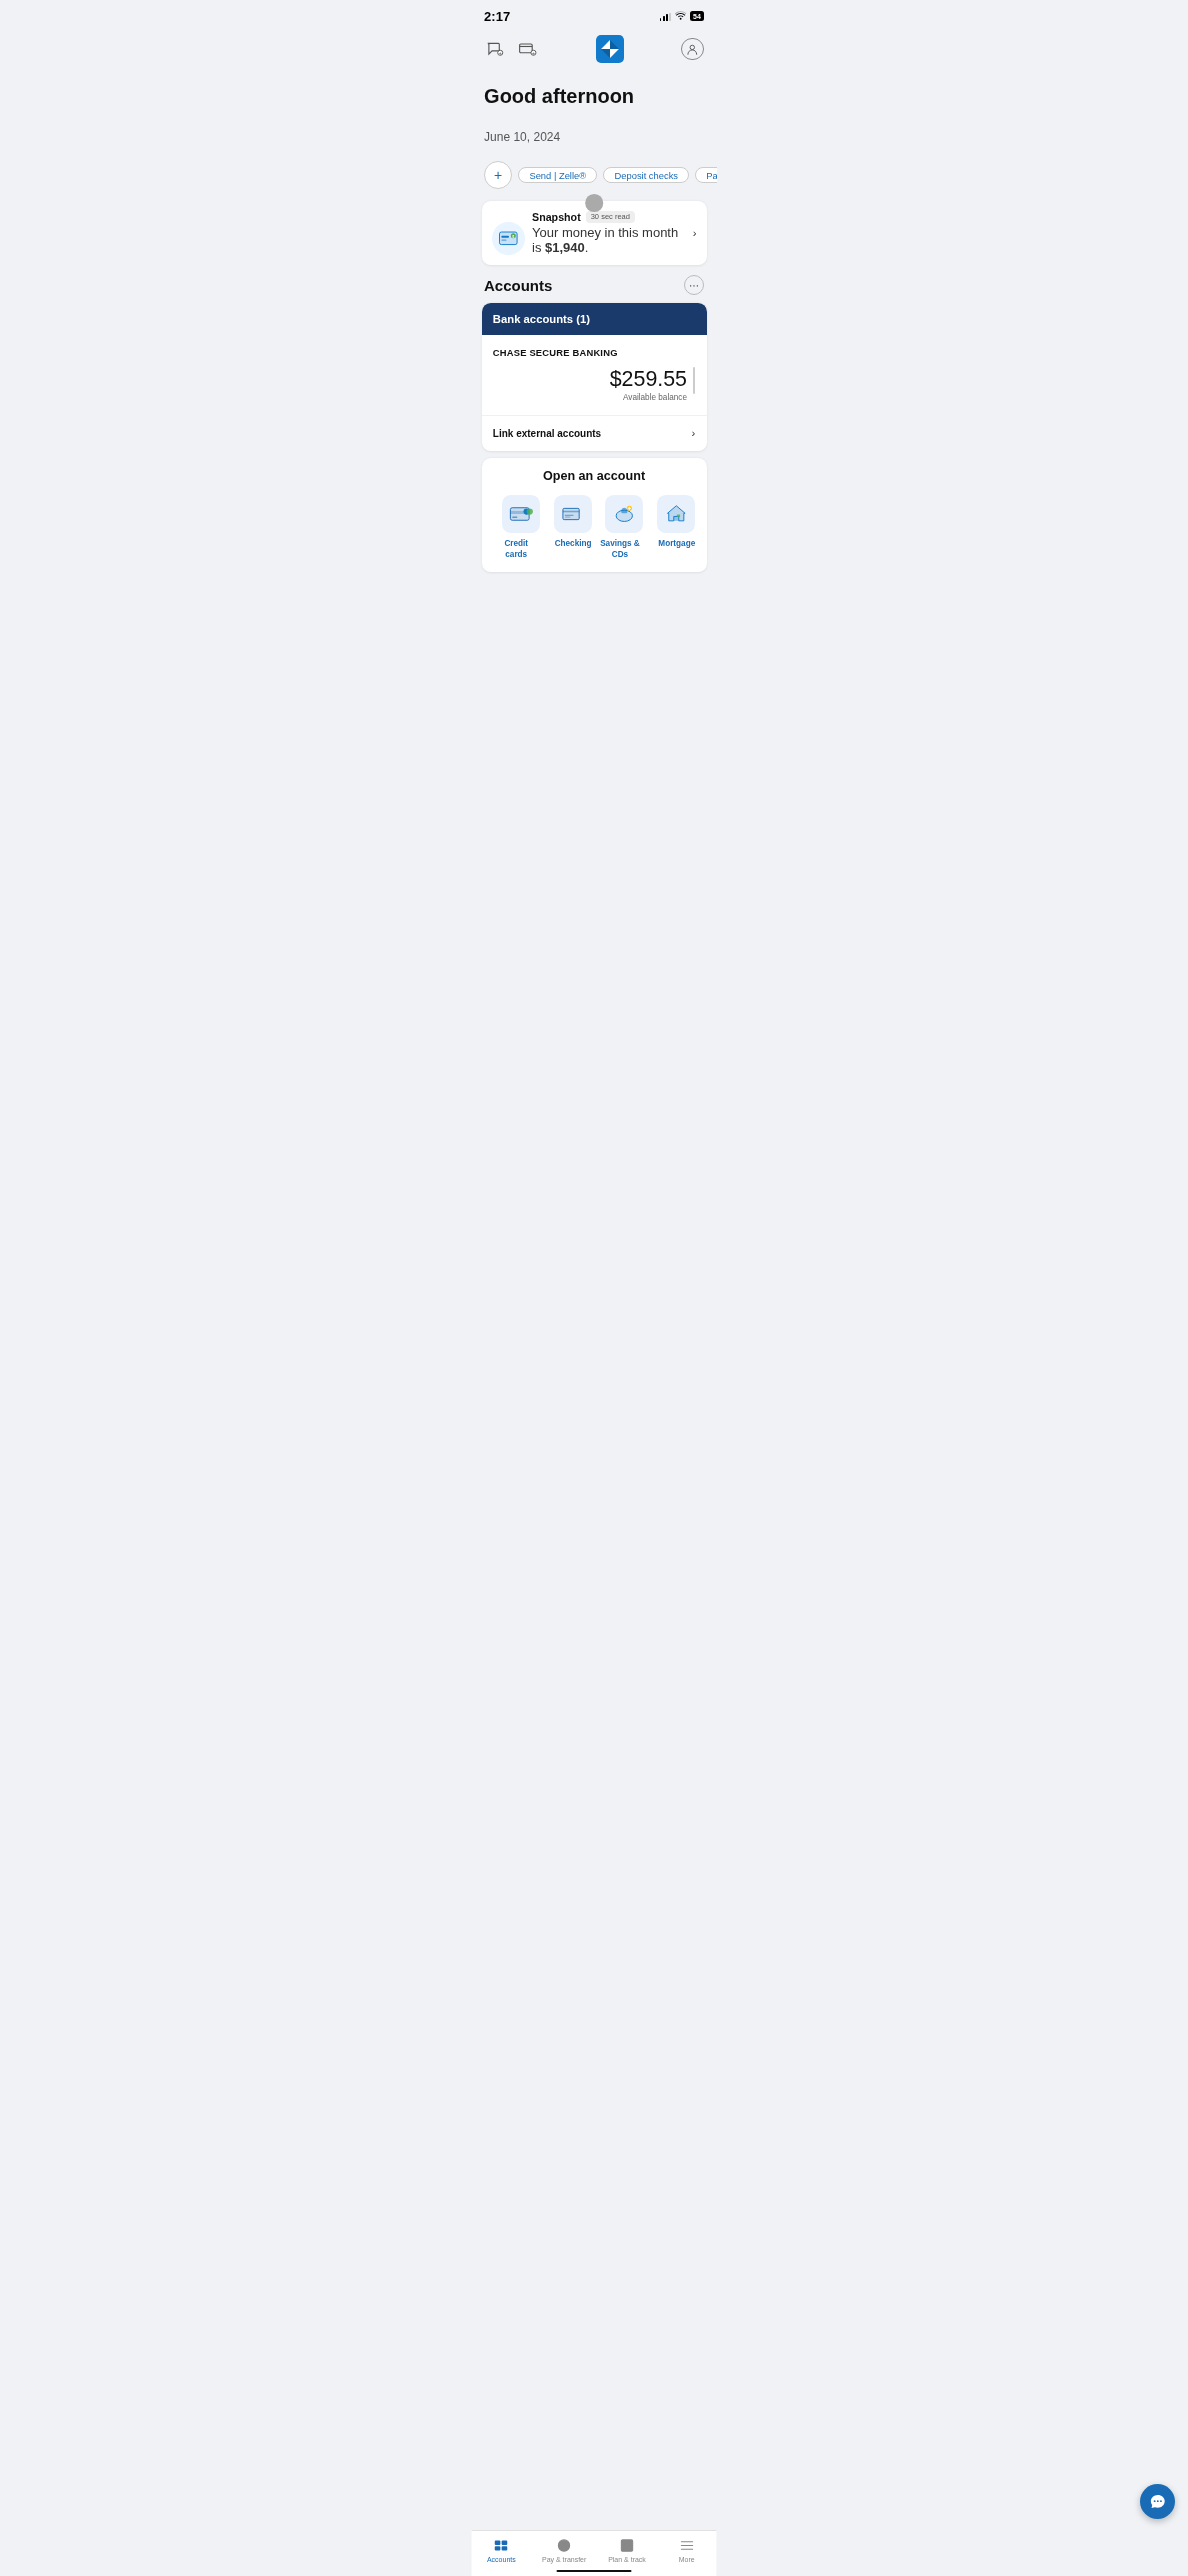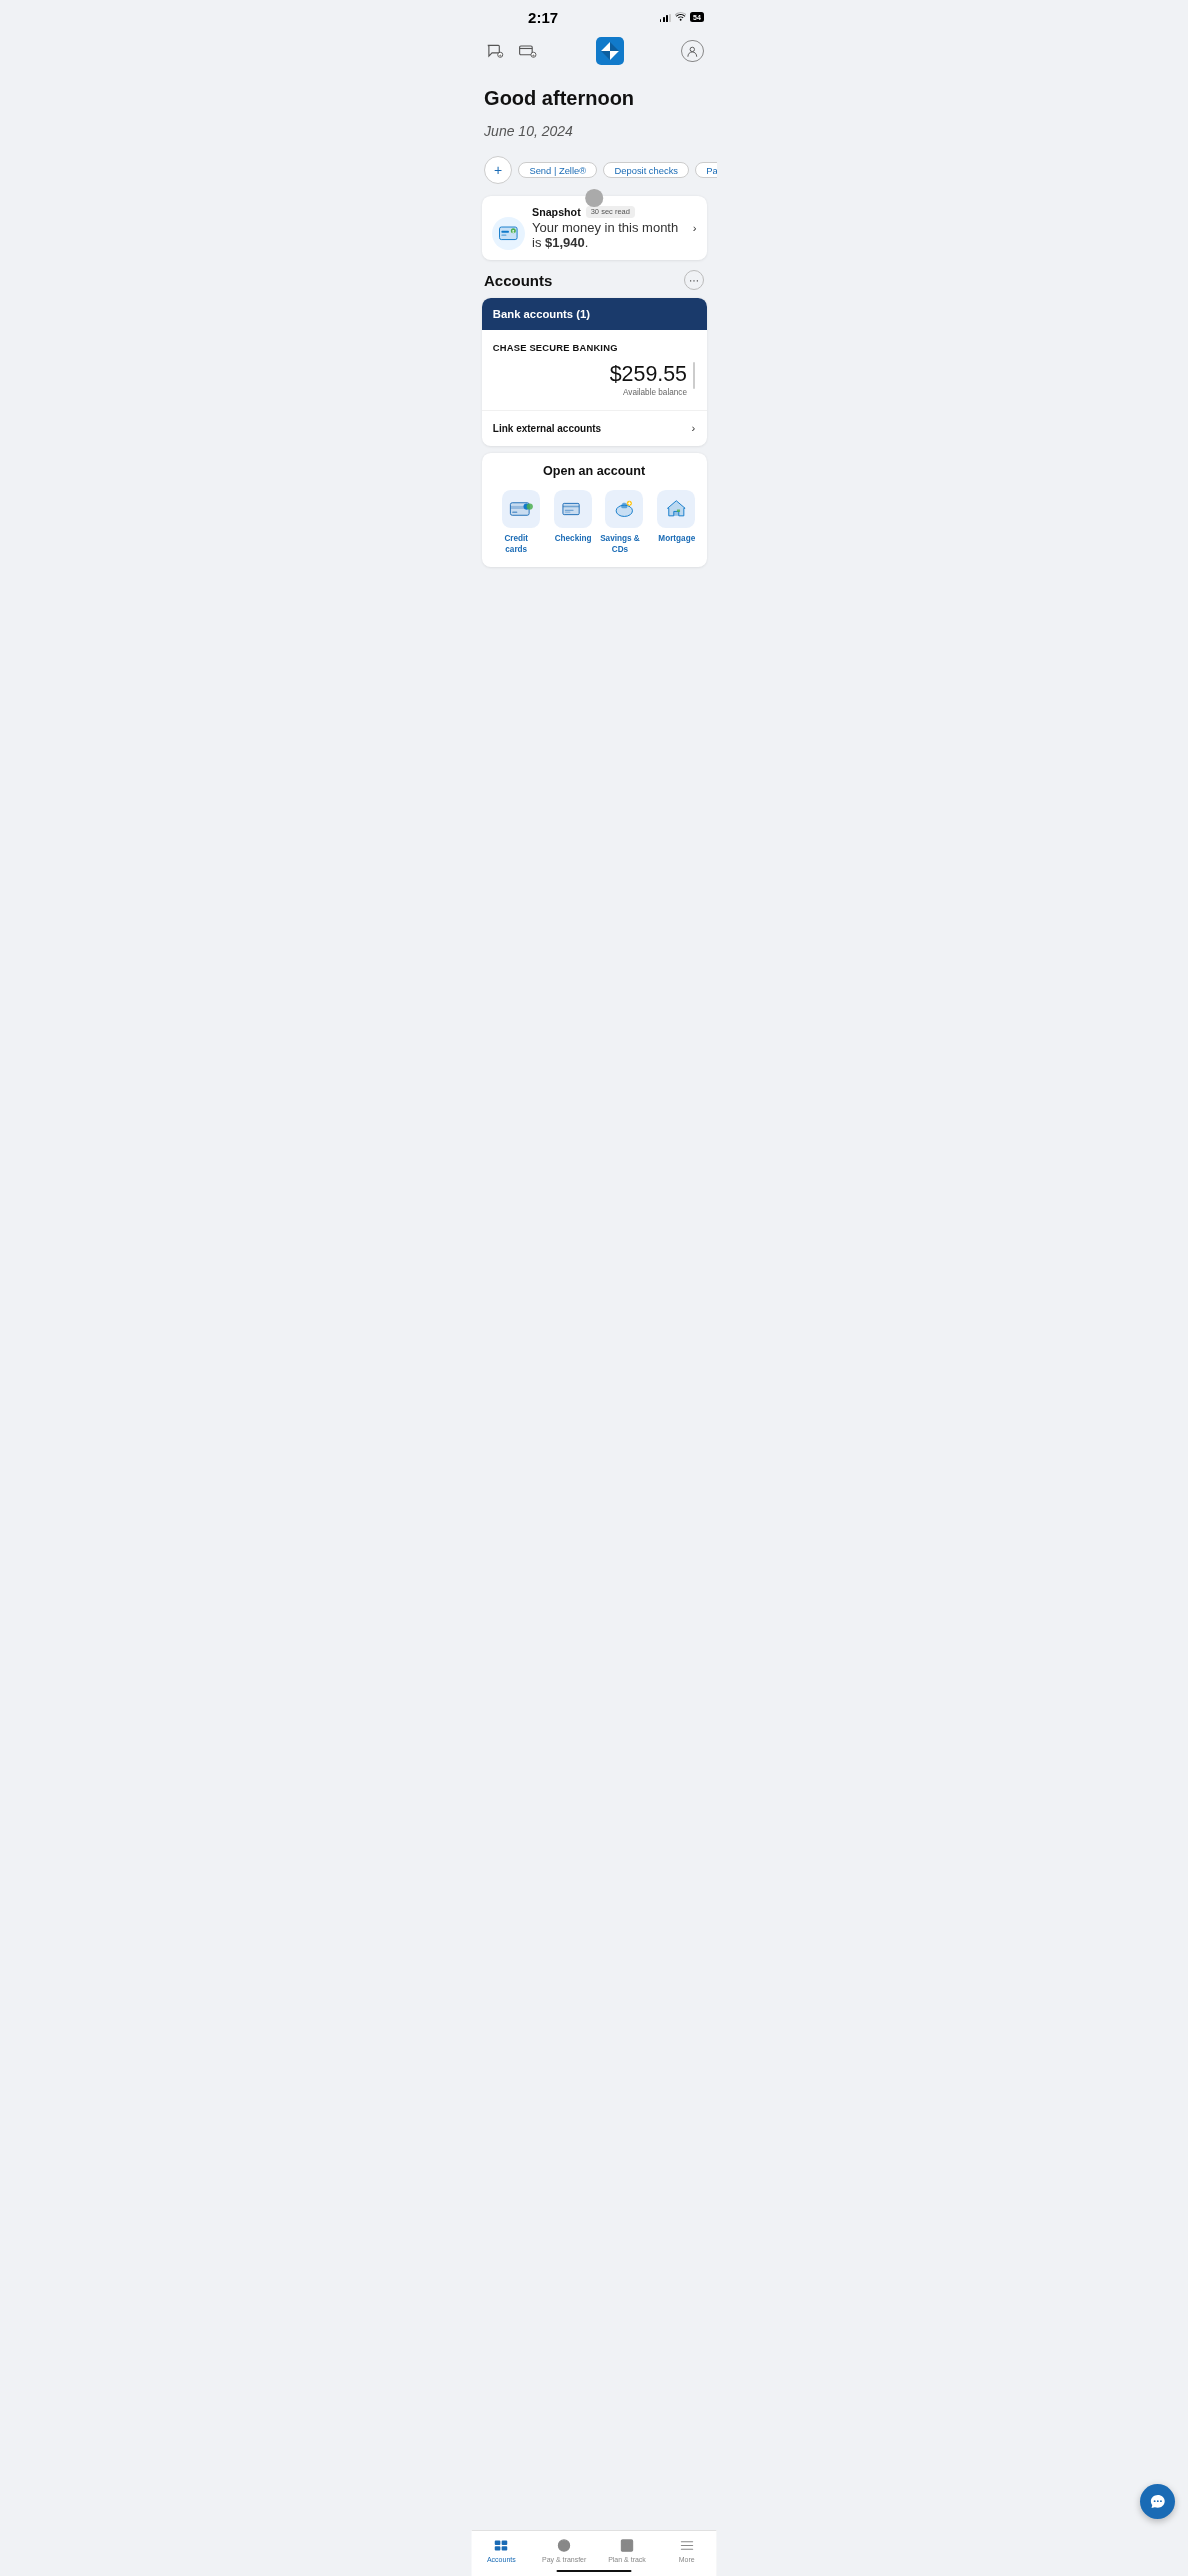--- a/index.html
+++ b/index.html
@@ -17,24 +17,23 @@
 
     
     .status-bar {
       background: #f0f2f5;
       padding: 8.8px 12.6px 5px;
       display: flex;
       justify-content: space-between;
       align-items: center;
     }
     .status-time {
-      font-size: 15px;
+      font-size: 13px;
       font-weight: 600;
       color: #000;
-      margin-left: 44px;
     }
     .status-icons {
       display: flex;
       align-items: center;
       gap: 3.8px;
     }
     .signal-bars {
       display: flex;
       align-items: flex-end;
       gap: 1.3px;
@@ -108,24 +107,23 @@
       padding: 12.6px 12.6px 6.3px;
       background: #f0f2f5;
     }
     .greeting-title {
       font-size: 20px;
       font-weight: 700;
       color: #111;
       line-height: 1.2;
     }
     .greeting-date {
-      font-size: 14px;
+      font-size: 12px;
       color: #555;
-      margin-top: 13px;
-      font-style: italic;
+      margin-top: 22px;
     }
 
     
     .action-buttons {
       padding: 11.3px 12.6px;
       display: flex;
       gap: 6.3px;
       align-items: center;
       background: #f0f2f5;
     }

